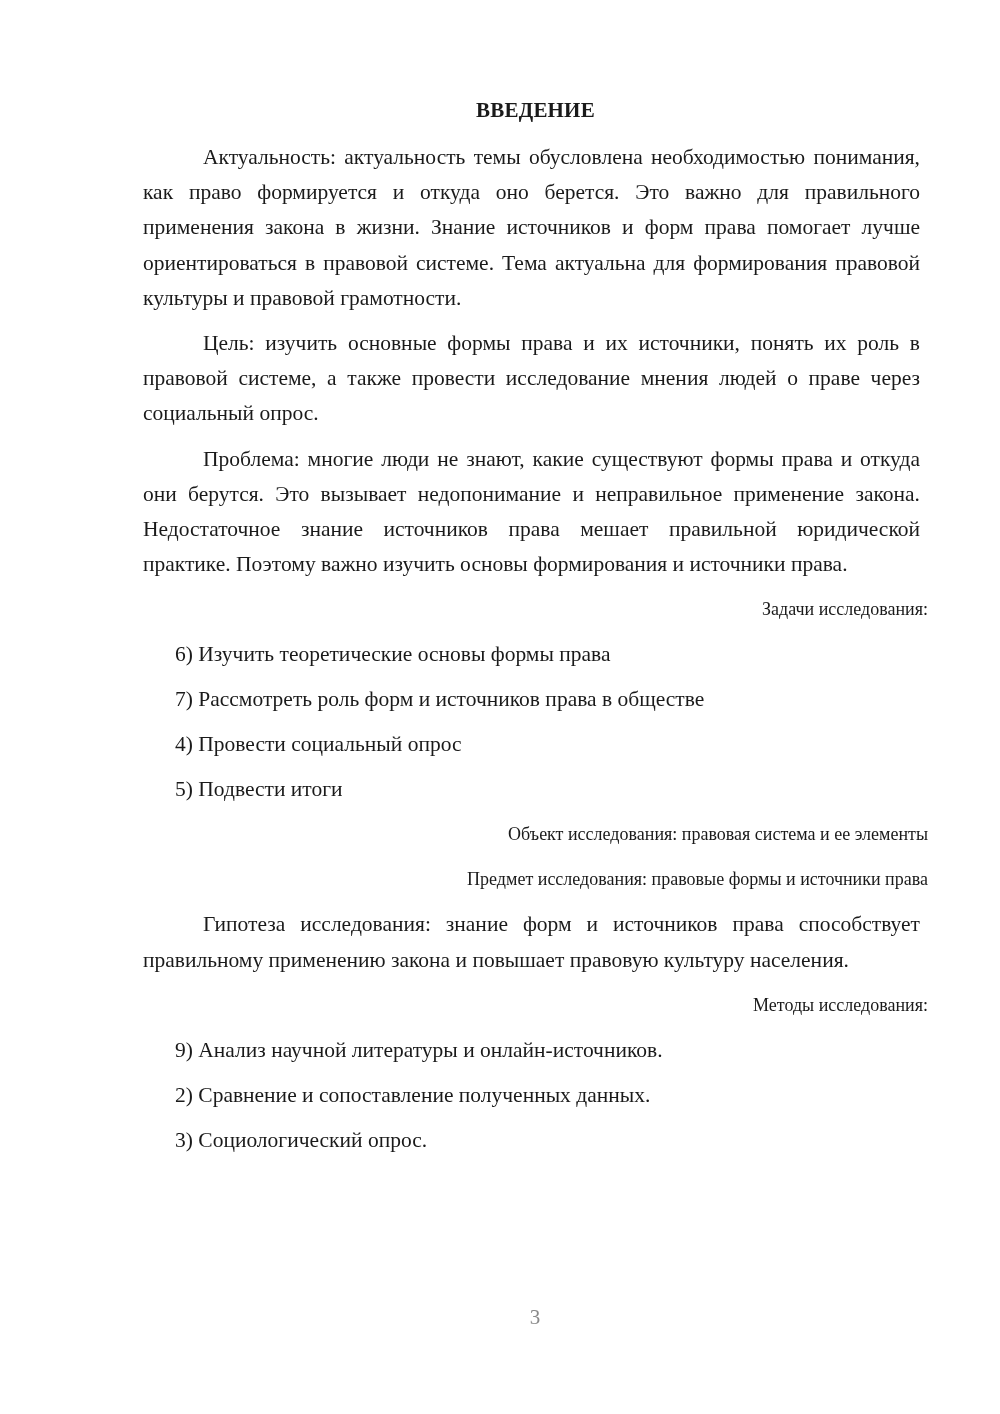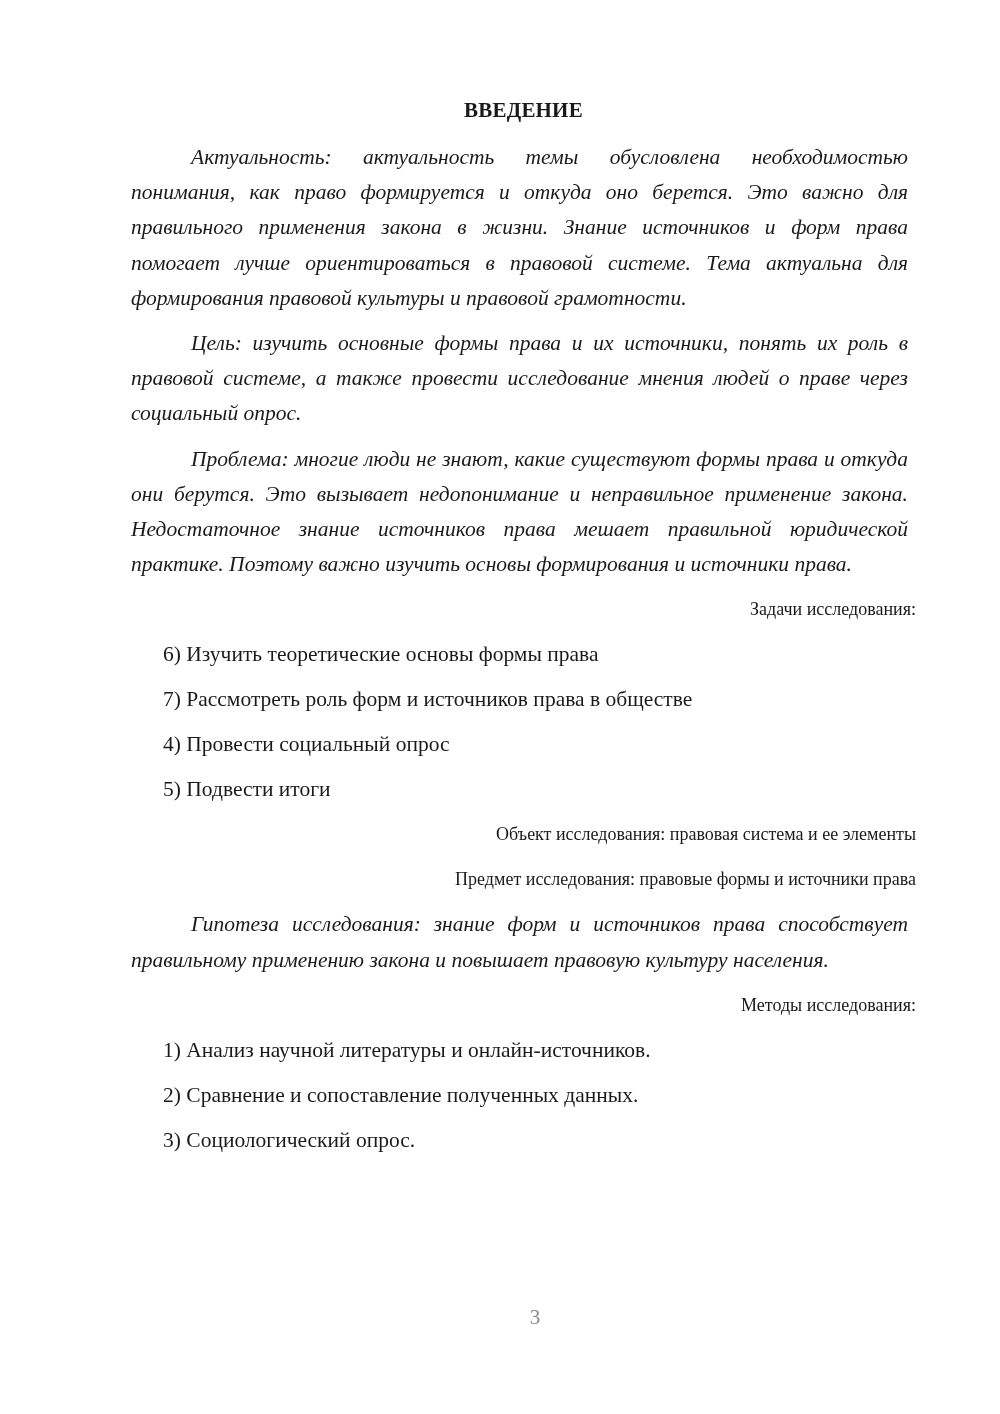--- a/index.html
+++ b/index.html
@@ -1,22 +1,22 @@
 <!DOCTYPE html>
 <html><head>
 <meta charset="utf-8">
 <style>
   html, body { margin: 0; padding: 0; background: #ffffff; }
   body { width: 1000px; height: 1414px; position: relative; overflow: hidden;
          font-family: "Liberation Serif", "DejaVu Serif", serif; color: #1a1a1a; }
-  .page { position: absolute; left: 131px; top: 92px; width: 785px; }
+  .page { position: absolute; left: 143px; top: 92px; width: 785px; }
   .title { text-align: center; font-weight: bold; font-size: 21px; line-height: 36px;
            margin: 0 0 0 0; letter-spacing: 0.2px; }
   .para { text-align: justify; font-size: 21.5px; line-height: 35.2px; text-indent: 60px;
-          margin: 0 8px 10px 0; font-style: italic; }
+          margin: 0 8px 10px 0; }
   .line { font-size: 18px; line-height: 35px; margin: 0 0 10px 0; text-align: right; }
   .indent { padding-left: 60px; }
   .list-item { padding-left: 32px; font-size: 21.5px; line-height: 35px; margin: 0 0 10px 0; }
   .page-number { position: absolute; top: 1305px; left: 0; width: 1000px; text-align: center;
                  padding-left: 70px; box-sizing: border-box;
                  font-size: 21px; color: #8a8a8a; }
 </style>
 </head>
 <body>
 
@@ -36,19 +36,19 @@
     <div class="list-item">5) Подвести итоги</div>
   </div>
 
   <div class="line indent">Объект исследования: правовая система и ее элементы</div>
   <div class="line indent">Предмет исследования: правовые формы и источники права</div>
 
   <p class="para">Гипотеза исследования: знание форм и источников права способствует правильному применению закона и повышает правовую культуру населения.</p>
 
   <div class="line indent">Методы исследования:</div>
   <div>
-    <div class="list-item">1) Анализ научной литературы и онлайн-источников.</div>
+    <div class="list-item">9) Анализ научной литературы и онлайн-источников.</div>
     <div class="list-item">2) Сравнение и сопоставление полученных данных.</div>
     <div class="list-item">3) Социологический опрос.</div>
   </div>
 </div>
 
 <div class="page-number">3</div>
 
 </body></html>

